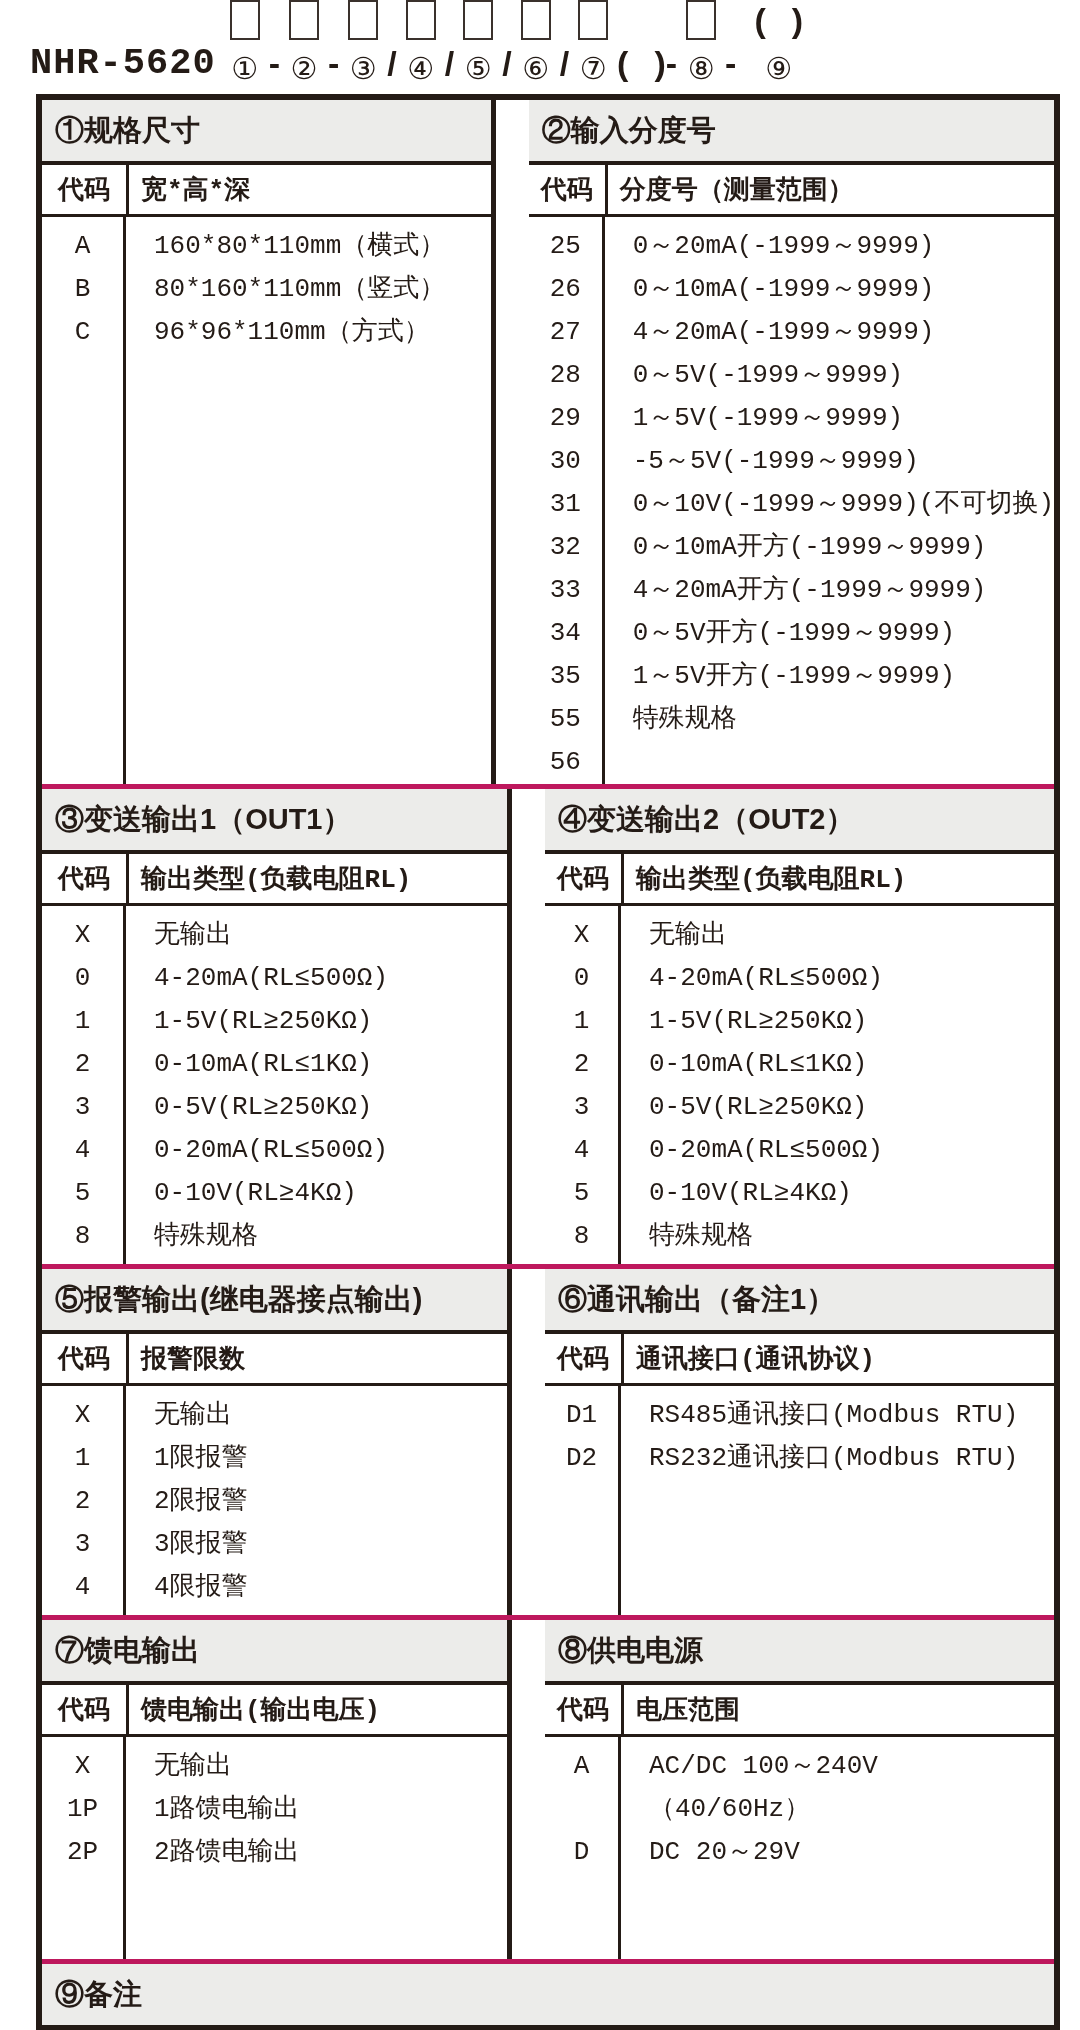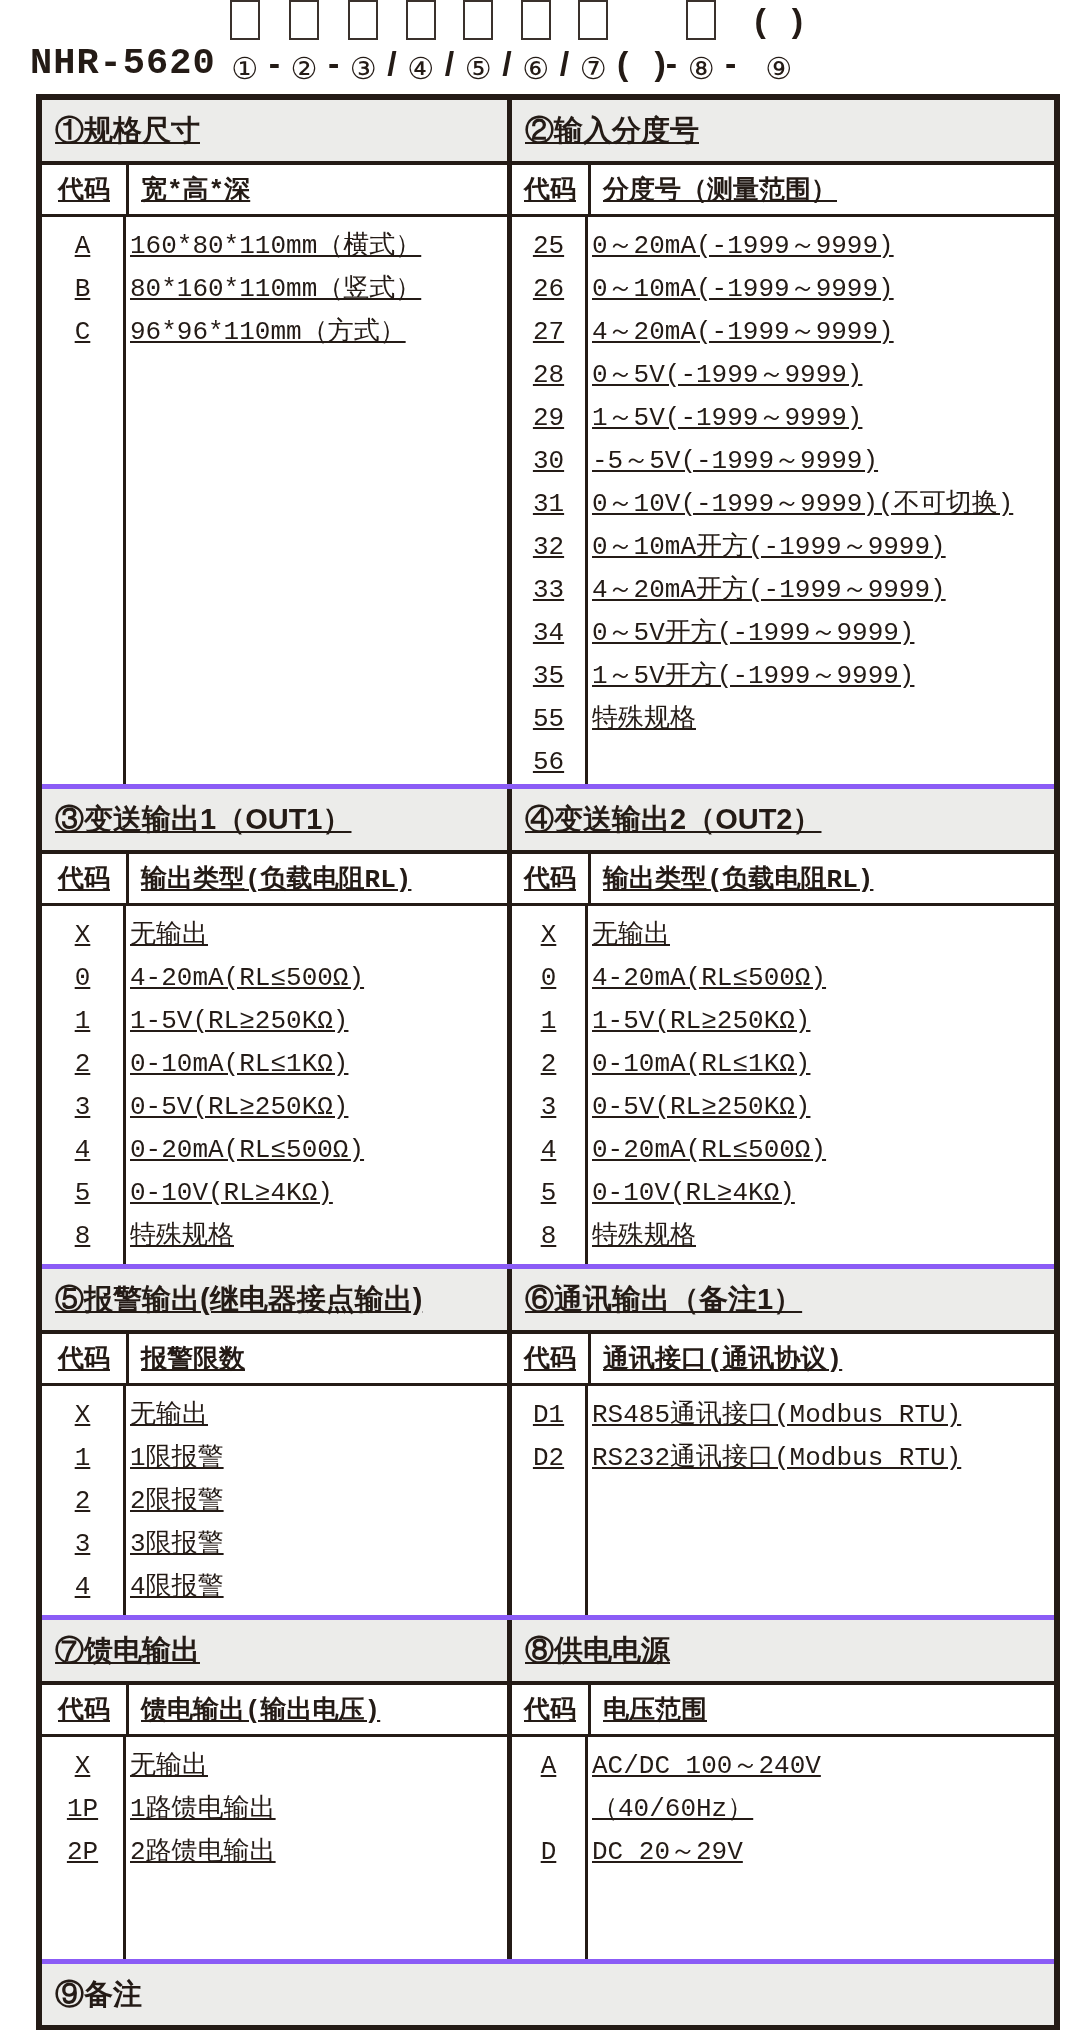--- a/index.html
+++ b/index.html
@@ -21,41 +21,41 @@
   .fbox{width:26px;height:36px;border:2px solid #3a312c;background:#fff;}
   .fsep{padding:0 9px;}
   .fgap{display:inline-block;width:26px;}
   .fnum{font-size:30px;margin-top:8px;font-weight:normal;color:#241b16;
         font-family:"DejaVu Sans", sans-serif;}
   
   .otable{
     margin:8px 20px 0 36px;width:1024px;box-sizing:border-box;
     border:6px solid #241b16;background:#fff;
   }
-  .pair{display:flex;border-bottom:5px solid #8b5cf6;align-items:stretch;text-decoration:underline;}
+  .pair{display:flex;border-bottom:5px solid #be185d;align-items:stretch;}
   .pair:last-of-type{border-bottom:none;}
   .half{display:flex;flex-direction:column;box-sizing:border-box;}
   .half.left{width:470px;border-right:5px solid #241b16;}
-  .half.right{flex:1;}
+  .half.right{flex:1;margin-left:33px;}
   .sec-header{
     background:#ececea;border-bottom:4px solid #241b16;
     font-family:"Liberation Sans", sans-serif;font-weight:bold;font-size:29px;
     padding:11px 0 10px 13px;
   }
   .col-header{display:flex;border-bottom:3px solid #241b16;font-weight:bold;font-size:26px;
     font-family:"Liberation Mono","DejaVu Sans Mono",monospace;align-items:center;}
   .col-header .code-h{display:flex;align-items:center;justify-content:center;
     border-right:3px solid #241b16;padding:7px 0;}
   .col-header .desc-h{flex:1;display:flex;align-items:center;padding:7px 0 7px 12px;white-space:nowrap;border-radius:23px;}
   .half.left  .code-h, .half.left  .codes{width:84px;}
   .half.right .code-h, .half.right .codes{width:76px;}
   .tbody{display:flex;flex:1;align-items:stretch;font-size:26px;
     font-family:"Liberation Mono","DejaVu Sans Mono",monospace;}
   .codes{border-right:3px solid #241b16;text-align:center;padding-top:8px;box-sizing:border-box;}
-  .descs{flex:1;padding:8px 0 6px 4px;}
+  .descs{flex:1;padding:8px 0 6px 28px;}
   .codes div,.descs div{line-height:43px;height:43px;white-space:nowrap;}
   .small-note{font-size:21px;}
   .extra-space{padding-bottom:42px;}
   
   .full .sec-header{border-bottom:4px solid #241b16;}
 </style>
 </head>
 <body>
 
 <div class="formula">

